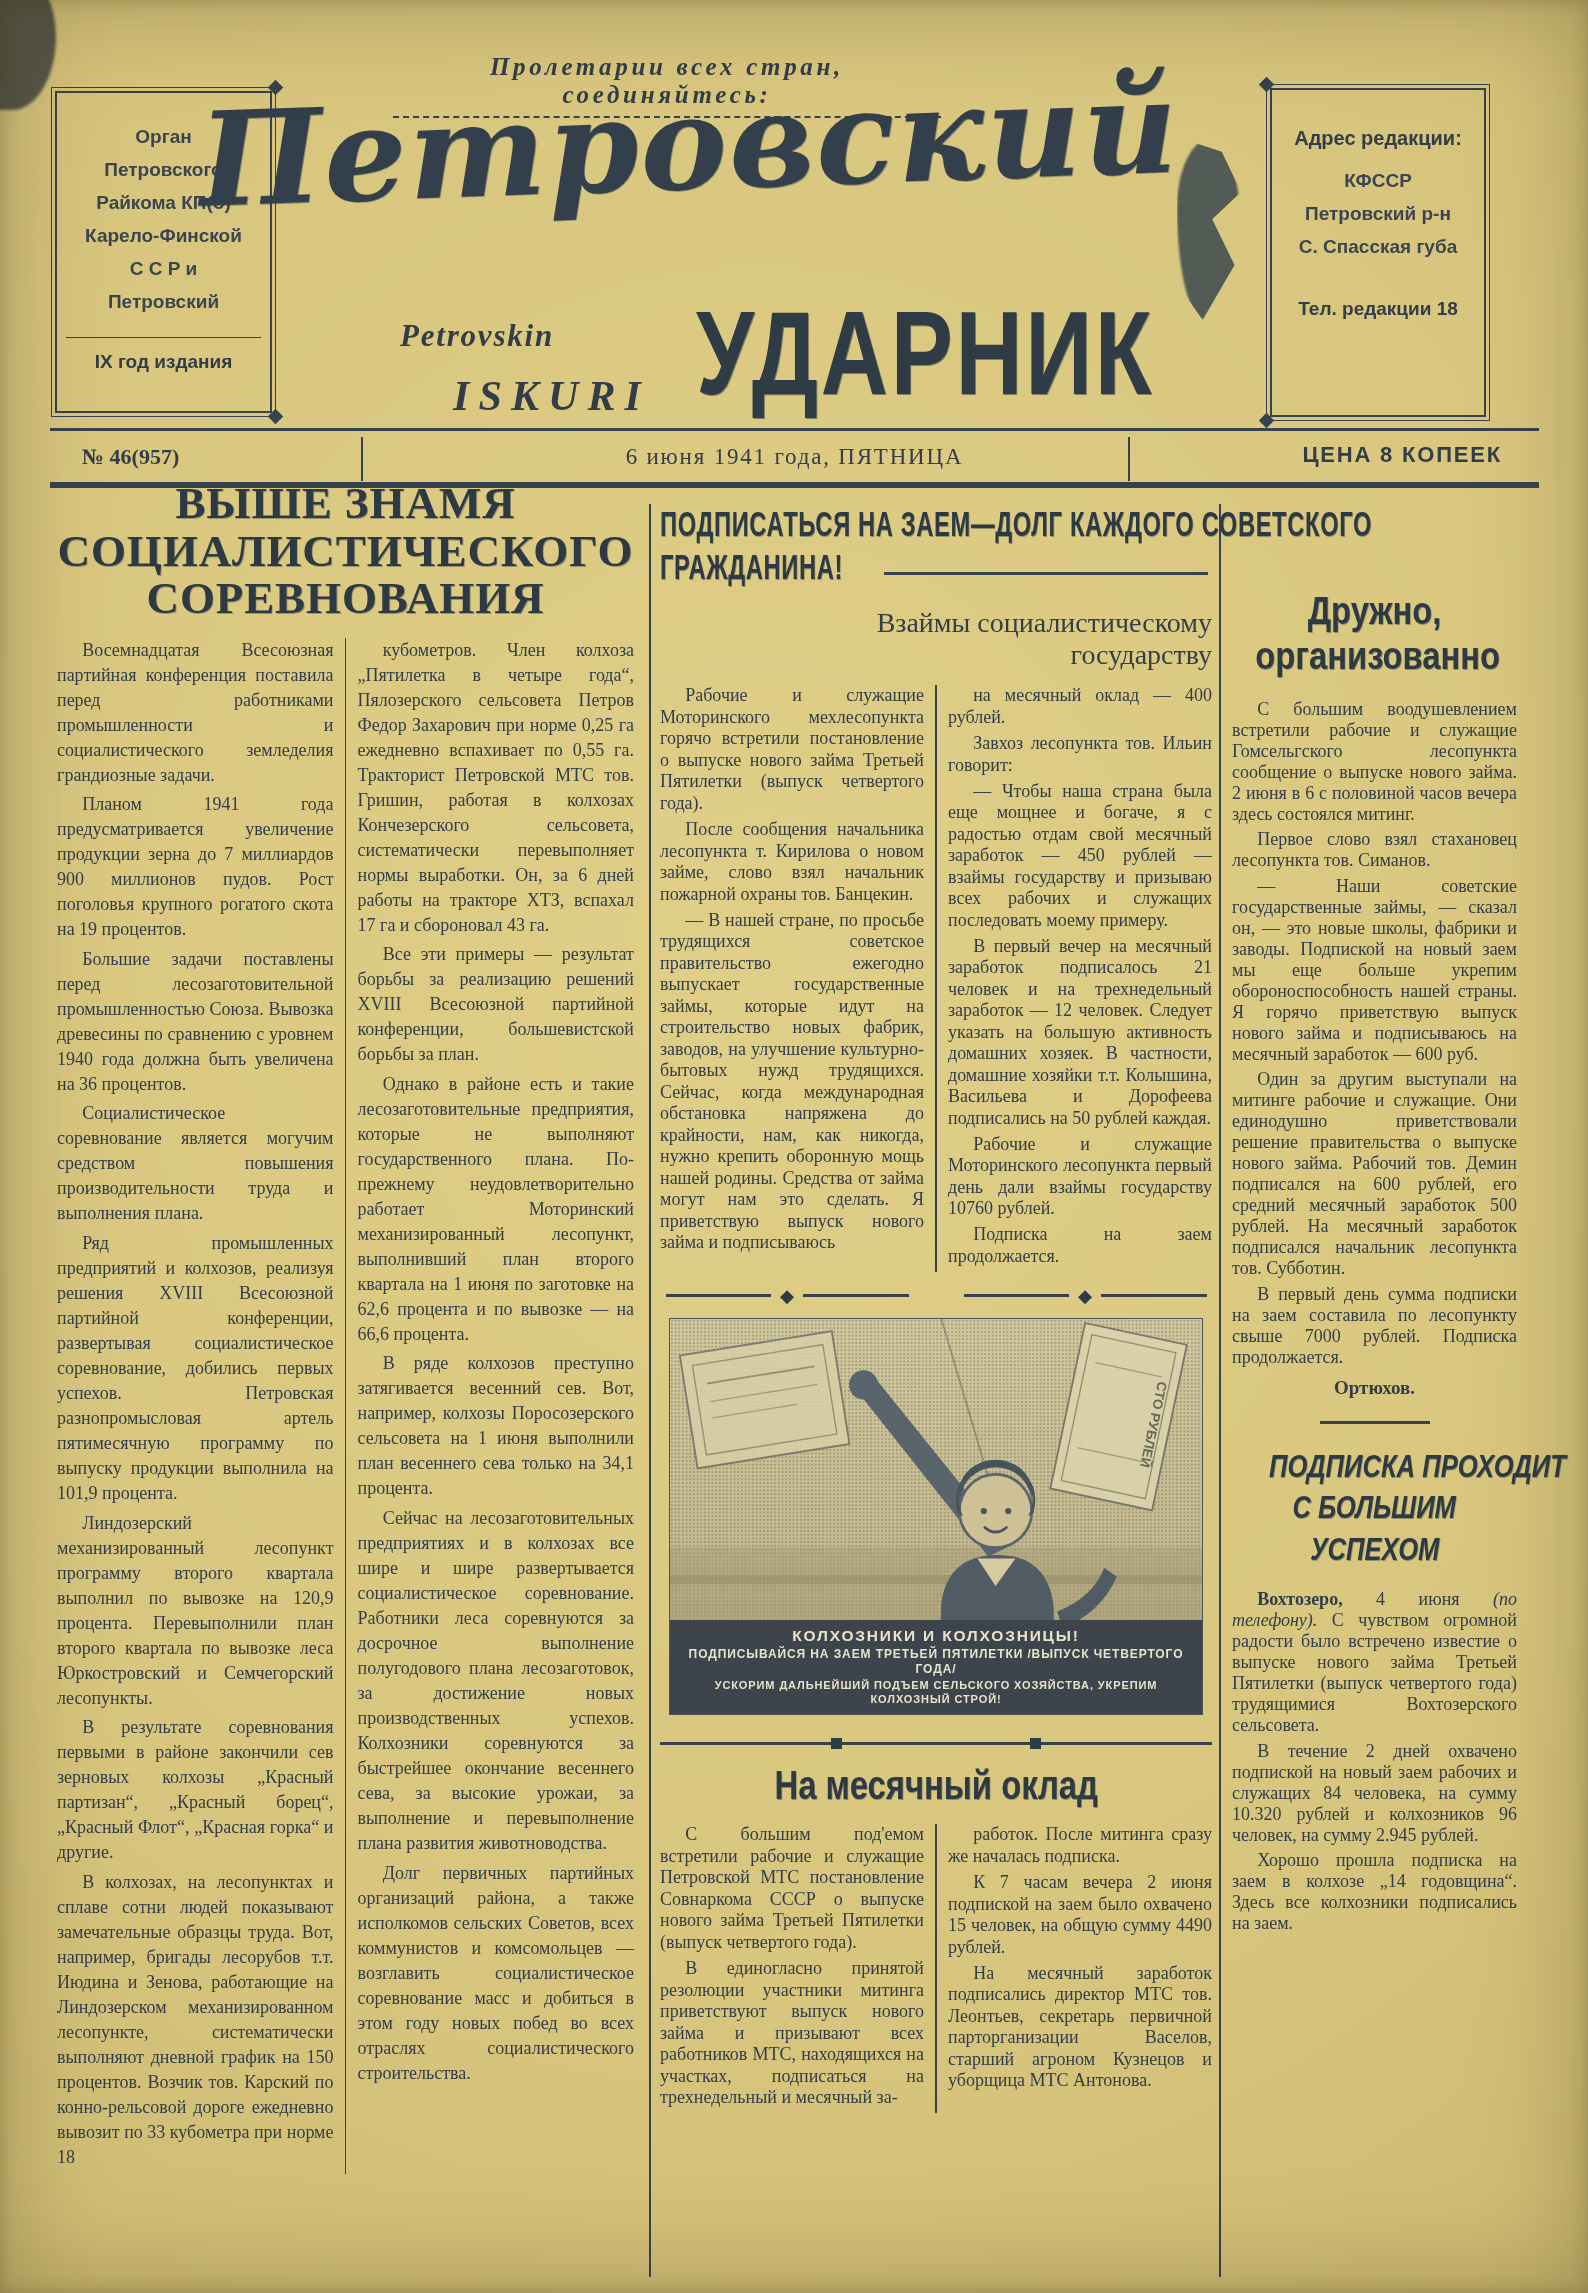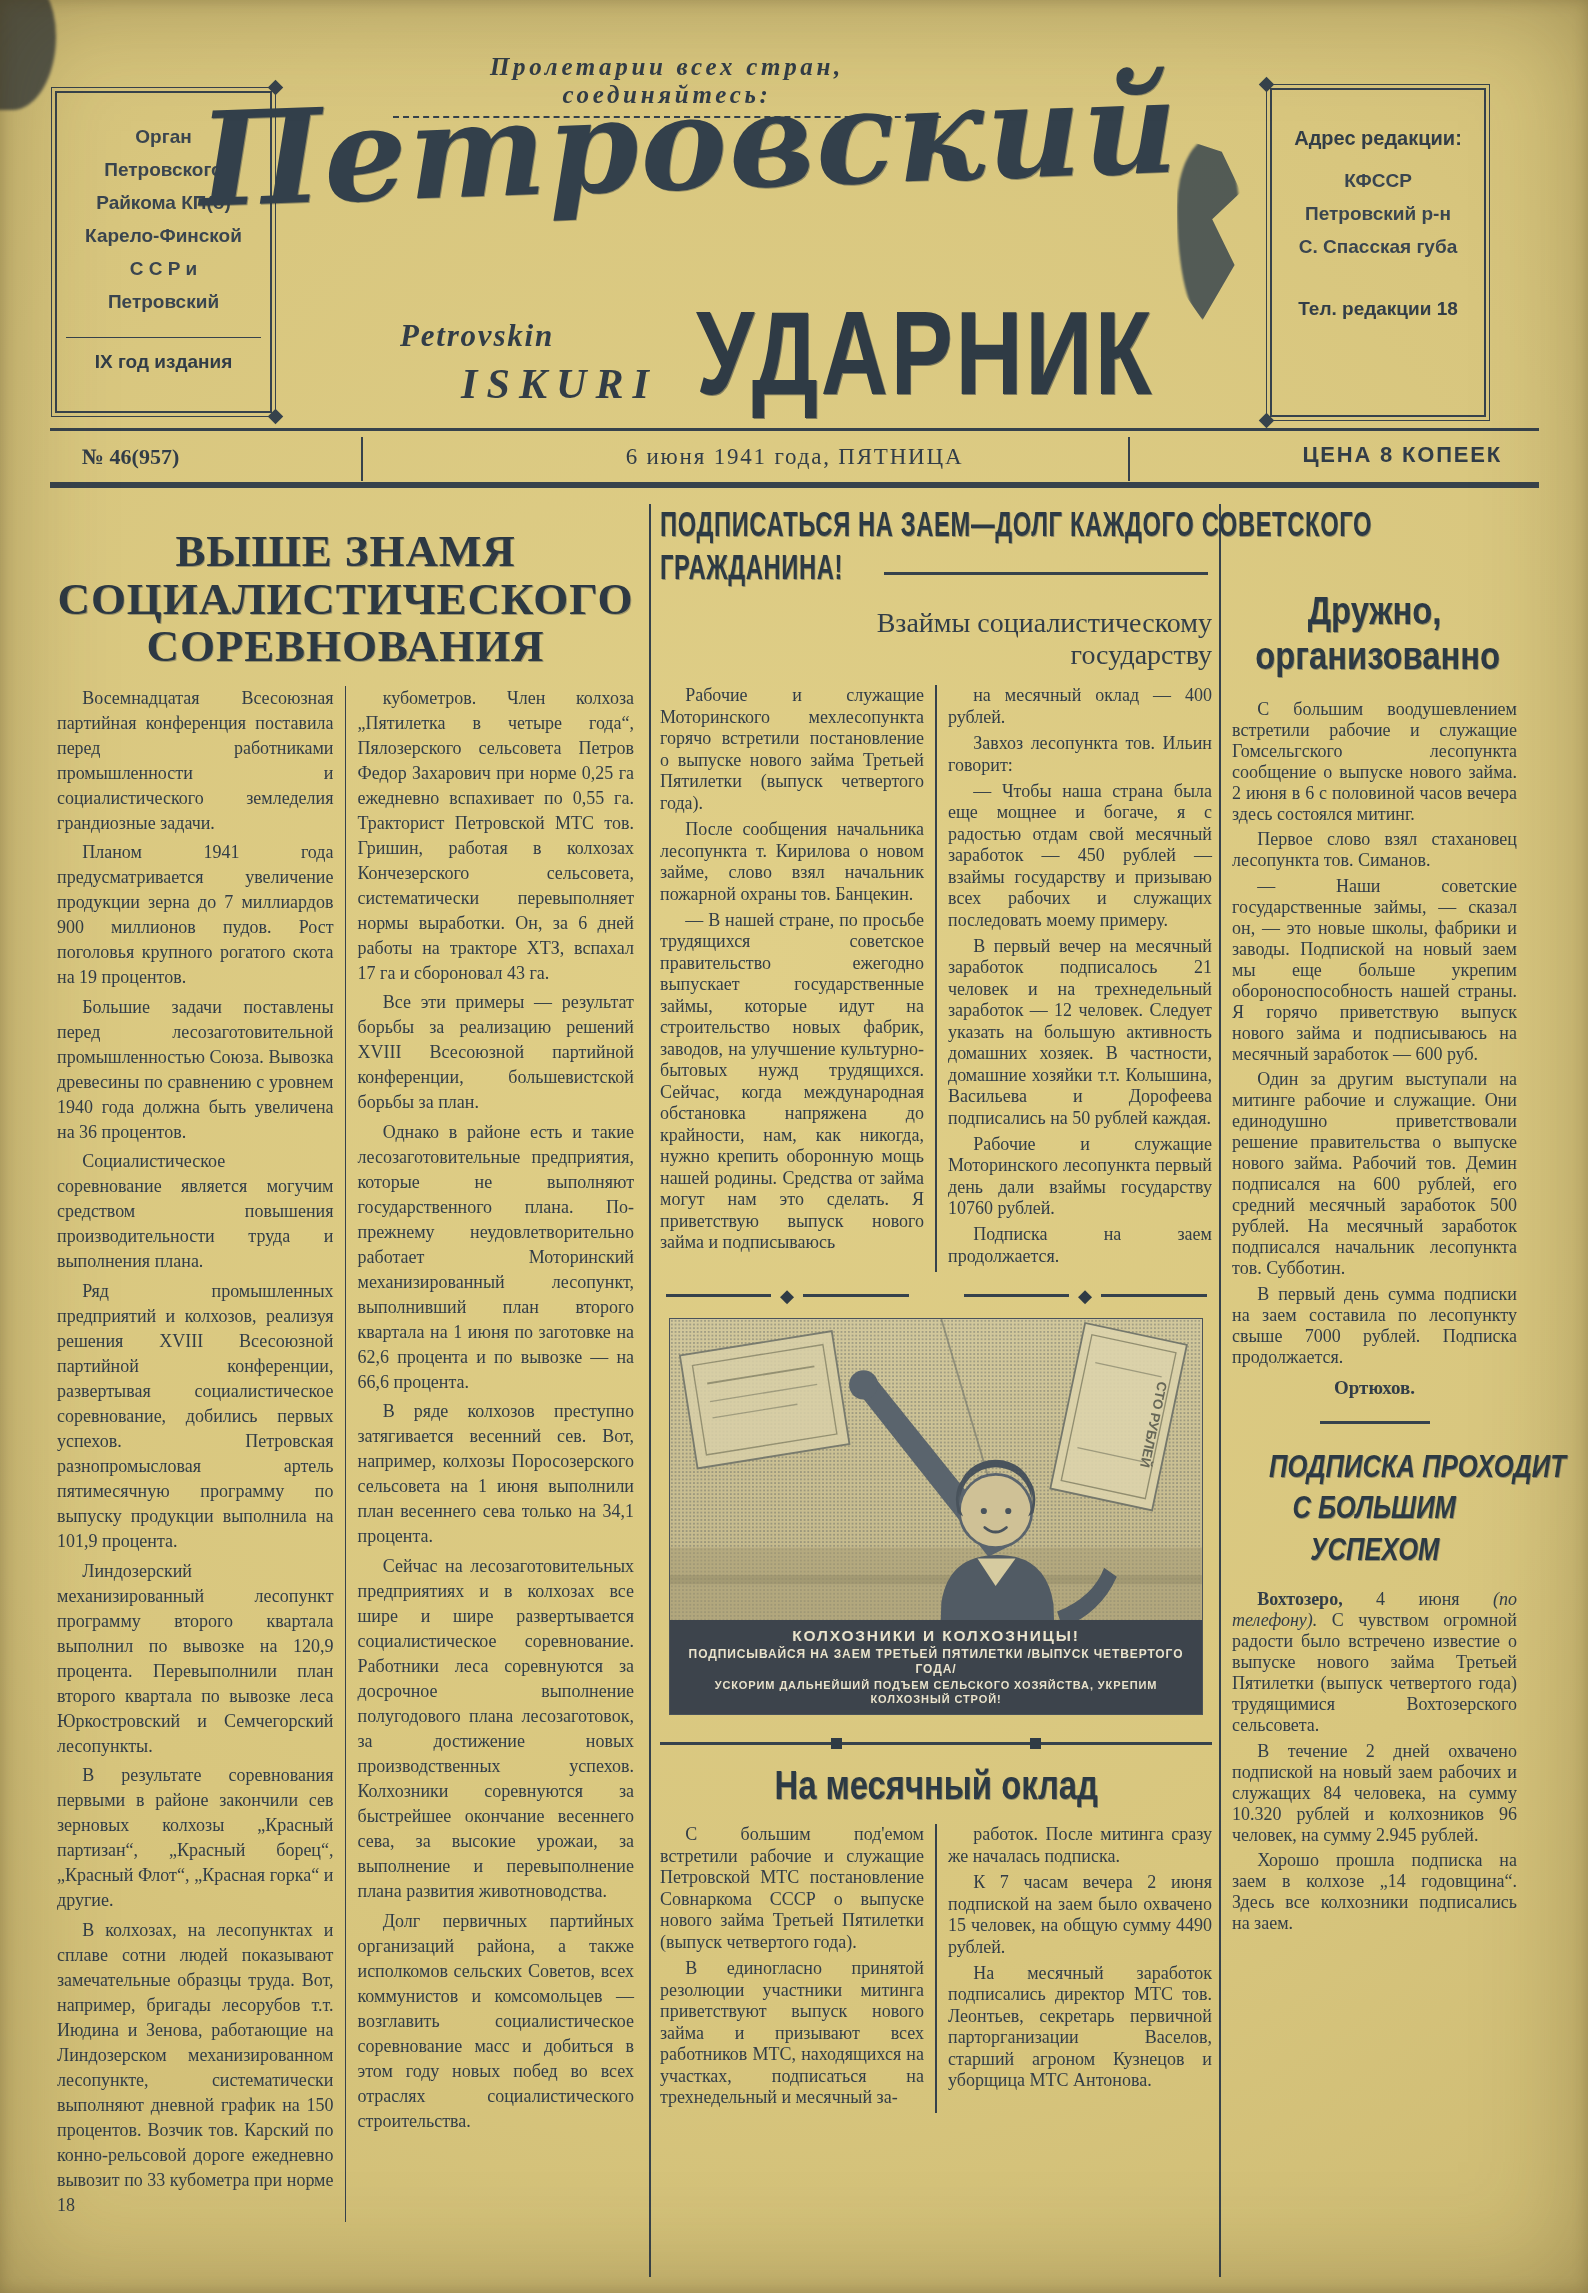--- a/index.html
+++ b/index.html
@@ -31,21 +31,21 @@
   .mbox-right .dia.tl{left:-11px;top:-11px;} .mbox-right .dia.bl{left:-11px;bottom:-11px;}
   .boxline{margin:0 5.5px 11px;font-weight:bold;font-size:19px;color:#3a454f;}
   .edition{margin:24px 9.1px 0;padding-top:12.8px;border-top:1.8px solid #36424c;font-weight:bold;font-size:19px;text-align:center;}
   .mbox-right .addr-title{font-weight:bold;font-size:20px;margin-bottom:20px;}
   .mbox-right .phone{margin-top:40px;font-weight:bold;font-size:19px;}
   .title-script{position:absolute;left:199px;top:69px;width:850px;
     font-family:"DejaVu Serif",serif;font-style:italic;font-weight:bold;
     font-size:130px;letter-spacing:1.8px;transform:rotate(-2deg);color:#33404b;
     text-shadow:0.9px 0.9px 0 rgba(40,50,60,.4);white-space:nowrap;}
   .title-latin1{position:absolute;left:400px;top:318px;font-style:italic;font-weight:bold;font-size:31px;letter-spacing:1.8px;}
-  .title-latin2{position:absolute;left:453px;top:360px;font-style:italic;font-weight:bold;font-size:42px;letter-spacing:9.1px;margin-left:8px;}
+  .title-latin2{position:absolute;left:453px;top:372px;font-style:italic;font-weight:bold;font-size:42px;letter-spacing:9.1px;}
   .title-block{position:absolute;left:696px;top:285px;
     font-family:"Liberation Sans","DejaVu Sans",sans-serif;font-weight:bold;font-size:93px;
     transform:scaleY(1.28);transform-origin:top left;letter-spacing:2.7px;color:#2f3b45;
     text-shadow:0.9px 0.9px 0 rgba(40,50,60,.5);white-space:nowrap;}
 
   
   .dateline{position:absolute;left:50px;top:428px;width:1489px;height:60px;
     border-top:3.7px solid #36424c;border-bottom:6.4px solid #36424c;box-sizing:border-box;}
   .dateline .issue{position:absolute;left:32px;top:12.8px;font-weight:bold;font-size:22px;}
   .dateline .date{position:absolute;left:0;right:0;top:12.8px;text-align:center;font-size:23px;letter-spacing:1.8px;}
@@ -56,21 +56,21 @@
   
   .vrule{position:absolute;width:1.8px;background:#36424c;}
   .vrule-a{left:649px;top:504px;height:1773px;}
   .vrule-b{left:1219px;top:504px;height:1773px;}
   .para{margin:0 0 4.6px;text-indent:1.4em;text-align:justify;}
   .twocol{position:relative;display:flex;gap:24px;}
   .twocol::before{content:"";position:absolute;left:calc(50% - 0.9px);top:0;bottom:0;width:1.8px;background:#36424c;}
   .twocol .col{flex:1;min-width:0;}
 
   
-  .left-article{position:absolute;left:57px;top:528px;width:577px;}
+  .left-article{position:absolute;left:57px;top:480px;width:577px;}
   .left-headline{text-align:center;font-weight:bold;font-size:45px;line-height:1.06;
     letter-spacing:0.9px;color:#2d3943;margin-bottom:14.6px;text-shadow:0.9px 0.9px 0 rgba(40,50,60,.35);}
   .left-body{font-size:18px;line-height:25px;}
 
   
   .center-block{position:absolute;left:660px;top:506px;width:552px;}
   .banner{position:relative;font-family:"Liberation Sans","DejaVu Sans",sans-serif;
     font-weight:bold;color:#2d3a44;margin-bottom:21px;}
   .banner .bl{display:inline-block;white-space:nowrap;font-size:32px;
     transform:scaleX(.74) scaleY(1.12);transform-origin:0 50%;letter-spacing:0.9px;

